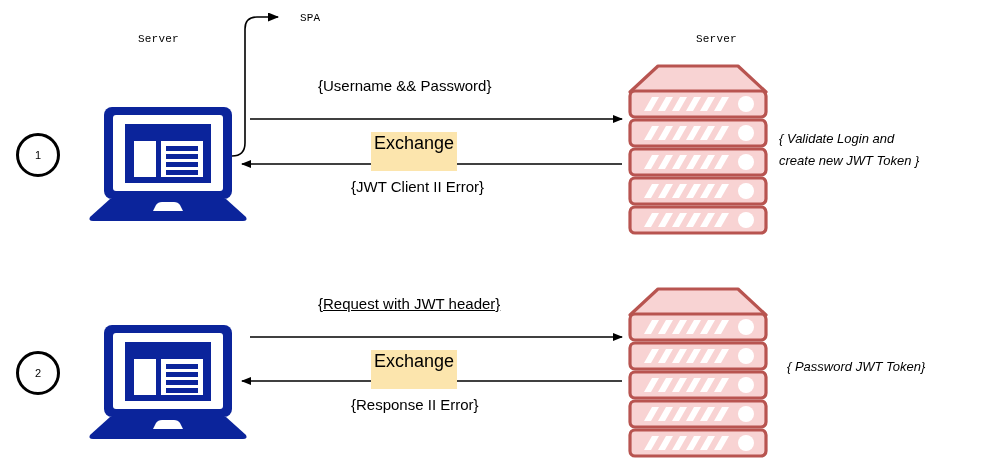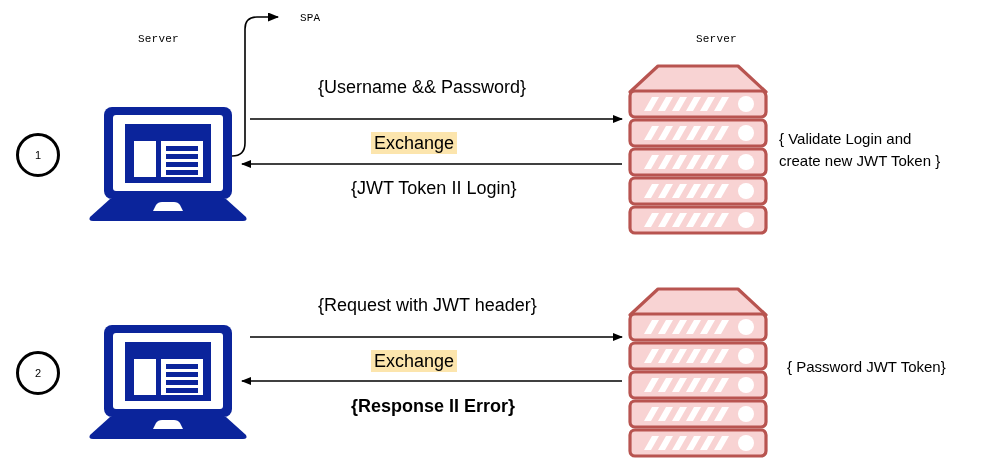--- a/index.html
+++ b/index.html
@@ -7,26 +7,26 @@
     width:1000px;height:472px;
     font-family:"Liberation Sans","DejaVu Sans",sans-serif;
     color:#000000;
     overflow:hidden;
   }
   #canvas{position:relative;width:1000px;height:472px;background:#fff;}
 
   
   .txt{position:absolute;white-space:nowrap;color:#000;}
   .small-label{font-size:11px;letter-spacing:.2px;font-family:Liberation Mono, monospace;}
-  .msg{font-size:18px;}
-  .note{font-size:15px;line-height:22px;white-space:pre;}
+  .msg{font-size:15px;}
+  .note{font-size:13px;line-height:22px;white-space:pre;font-style:italic;}
   .exchange{
     font-size:18px;
     background:#FCE5AD;
-    padding:1px 3px 1px 3px;
+    padding:1px 3px 18px 3px;
   }
 
   
   .step-circle{
     position:absolute;
     width:44px;height:44px;
     border:3.5px solid #000;
     border-radius:50%;
     box-sizing:border-box;
     display:flex;align-items:center;justify-content:center;
@@ -169,21 +169,21 @@
       </g>
     </svg>
   </div>
 
   <div class="txt msg" style="left:318px;top:77px;">{Username &amp;&amp; Password}</div>
 
   <div class="txt" style="left:371px;top:133px;">
     <span class="exchange">Exchange</span>
   </div>
 
-  <div class="txt msg" style="left:351px;top:178px;">{JWT Token II Login}</div>
+  <div class="txt msg" style="left:351px;top:178px;">{JWT Client II Error}</div>
 
   <div class="txt note" style="left:779px;top:128px;">{ Validate Login and
 create new JWT Token }</div>
 
   <div class="step-circle" style="left:16px;top:351px;">
     <span>2</span>
   </div>
 
   <div class="laptop" style="left:84px;top:323px;">
     <svg viewBox="0 0 168 118" xmlns="http://www.w3.org/2000/svg">
@@ -254,23 +254,23 @@
           <path d="M50,20 L58,6 L65,6 L57,20 Z"></path>
           <path d="M64,20 L72,6 L79,6 L71,20 Z"></path>
           <path d="M78,20 L86,6 L93,6 L85,20 Z"></path>
           <path d="M92,20 L100,6 L107,6 L99,20 Z"></path>
           <circle cx="124" cy="13" r="8"></circle>
         </g>
       </g>
     </svg>
   </div>
 
-  <div class="txt msg" style="left:318px;top:295px;">{Request with JWT header}</div>
+  <div class="txt msg" style="left:318px;top:295px;text-decoration:underline;">{Request with JWT header}</div>
 
   <div class="txt" style="left:371px;top:351px;">
     <span class="exchange">Exchange</span>
   </div>
 
-  <div class="txt msg" style="left:351px;top:396px;font-weight:bold;">{Response II Error}</div>
+  <div class="txt msg" style="left:351px;top:396px;">{Response II Error}</div>
 
   <div class="txt note" style="left:787px;top:356px;">{ Password JWT Token}</div>
 
 </div>
 
 </body></html>

